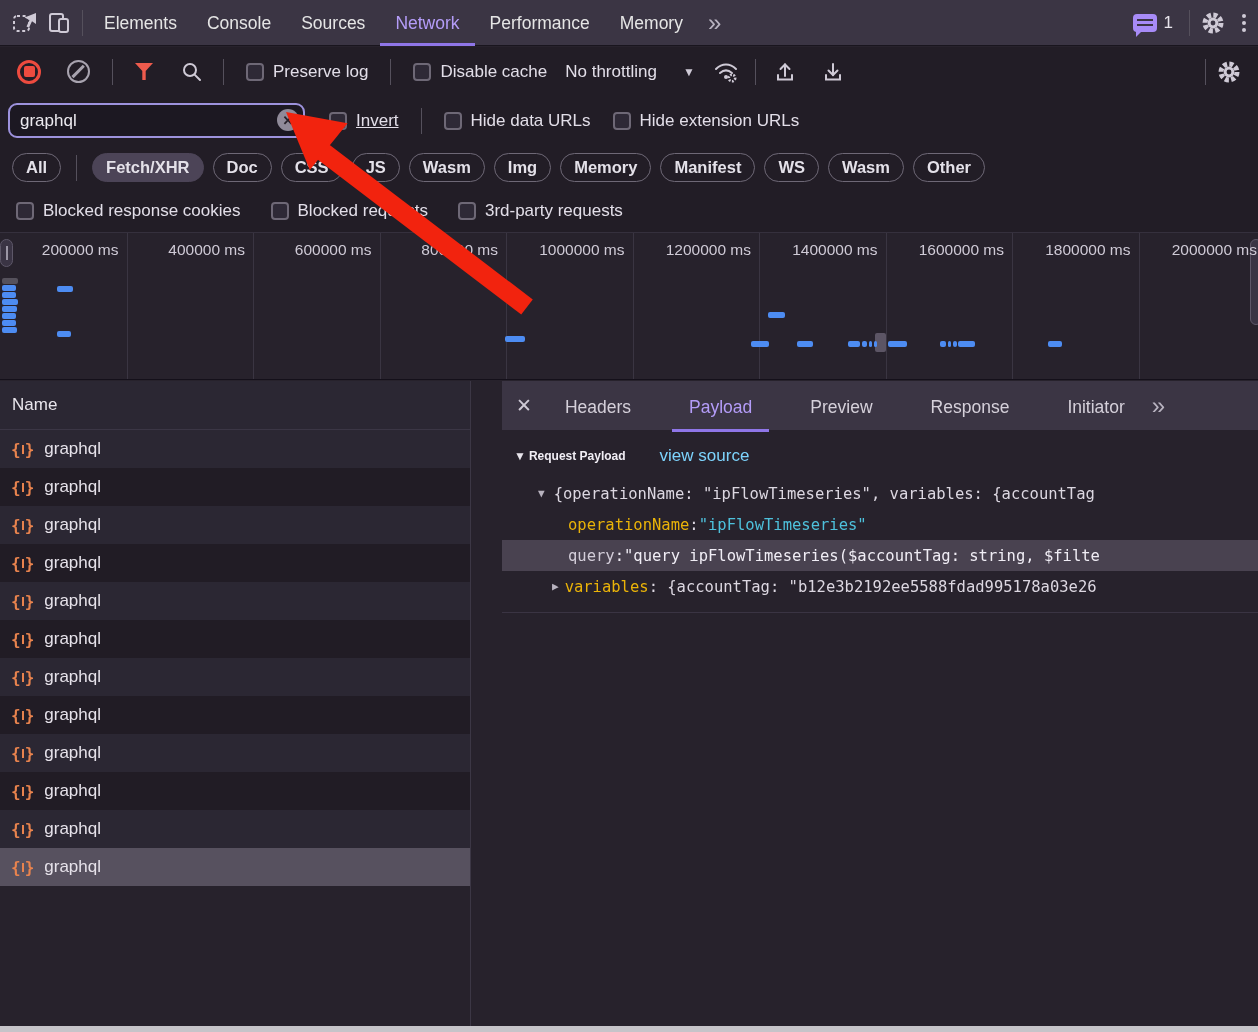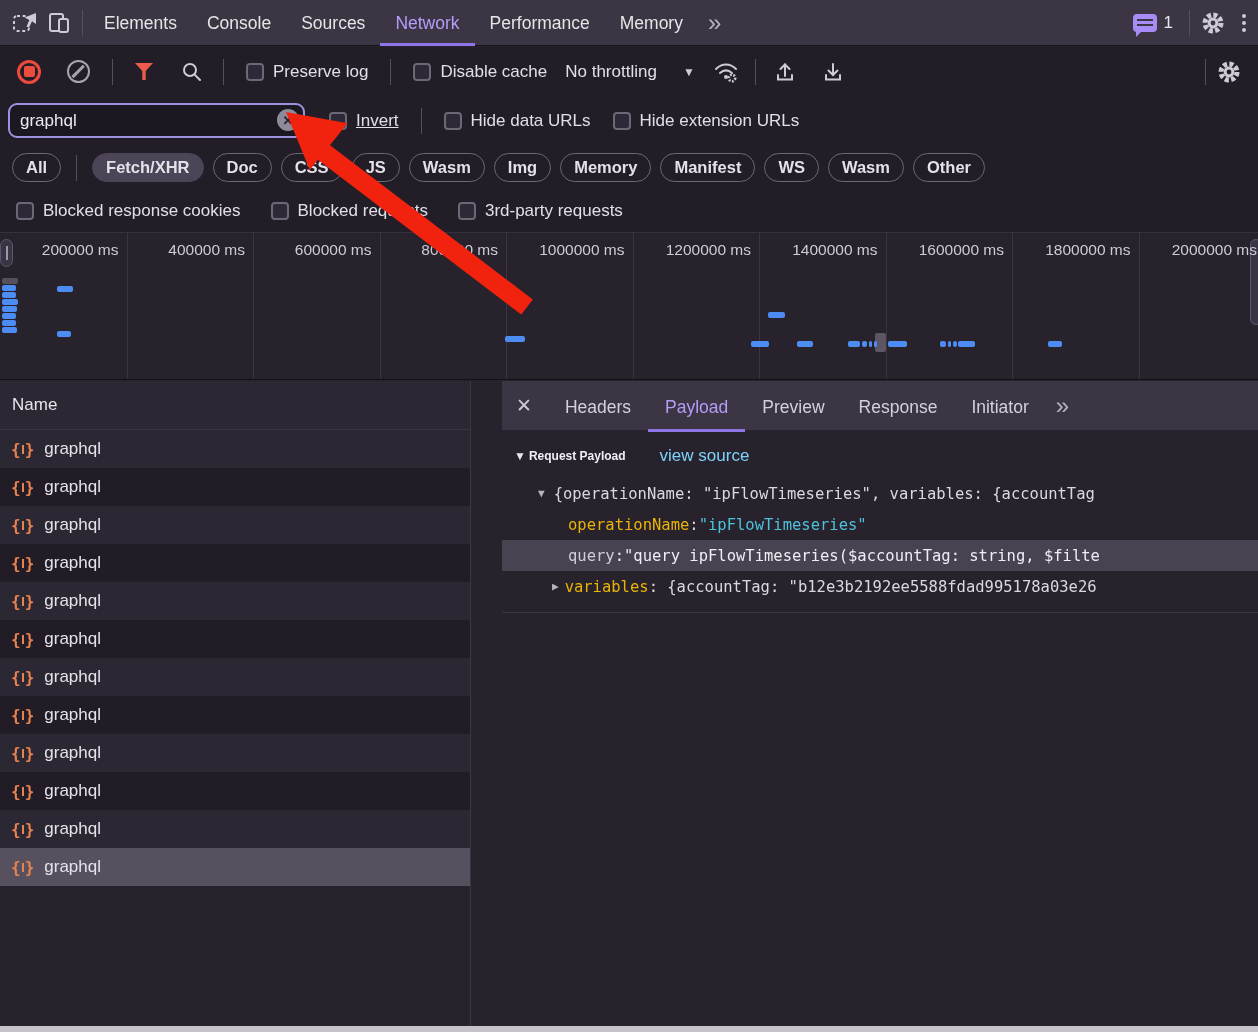--- a/index.html
+++ b/index.html
@@ -435,21 +435,21 @@
             <span>}</span>
           </span>
           <span>graphql</span>
         </div>
       </div>
   </div>
 
   <div class="detail-panel">
     <div class="detail-tabbar">
       <div class="close-x">✕</div>
-      <div id="detail-tabs" style="display:flex; height:46px;">
+      <div id="detail-tabs" style="display:flex; height:46px;gap:24px;">
           <div class="dtab">Headers</div>
           <div class="dtab active">Payload</div>
           <div class="dtab">Preview</div>
           <div class="dtab">Response</div>
           <div class="dtab">Initiator</div>
         </div>
       <div class="chev-more">»</div>
     </div>
 
     <div class="payload-title-row">

